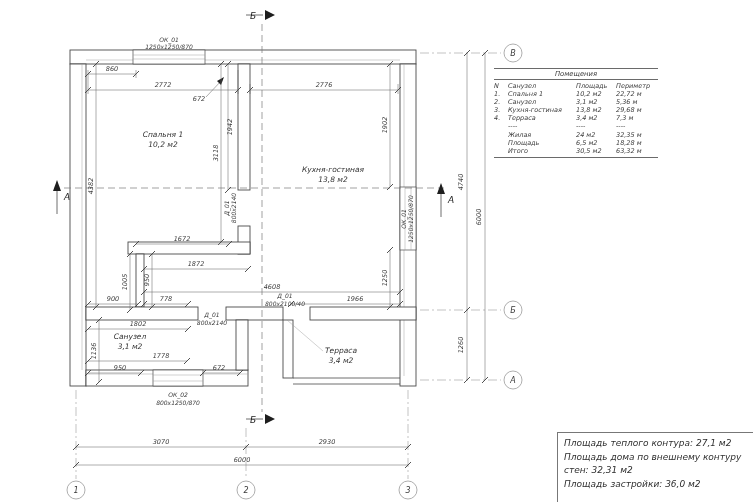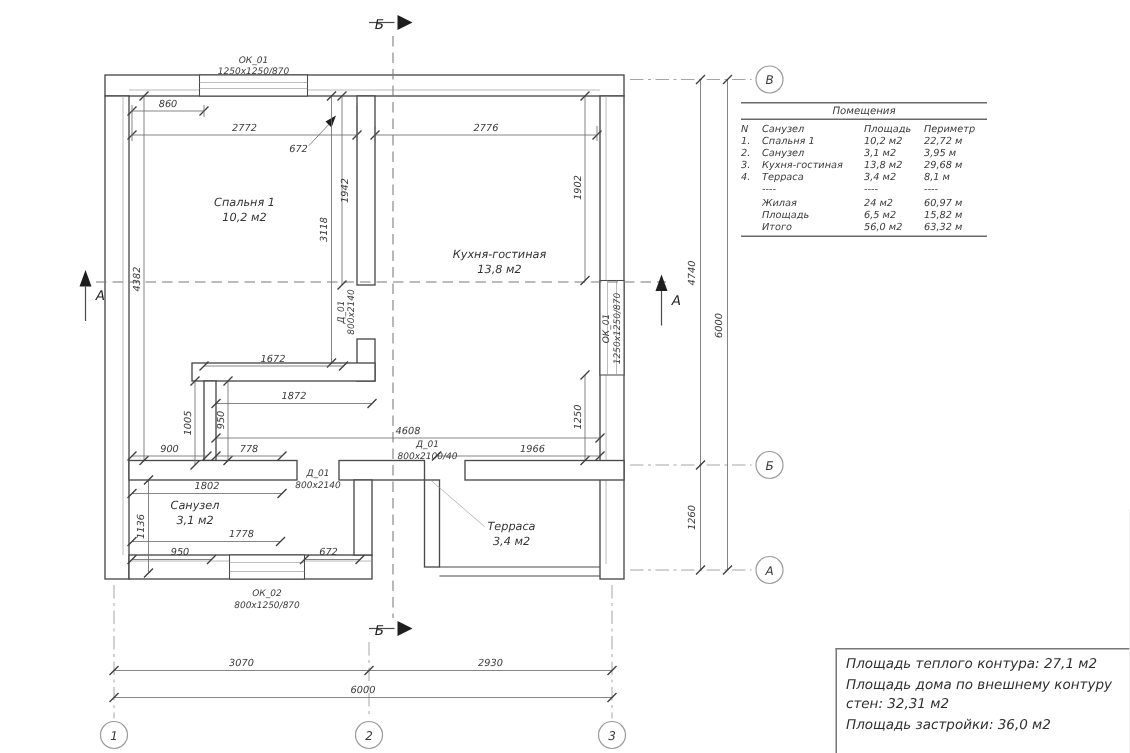--- a/index.html
+++ b/index.html
@@ -253,50 +253,50 @@
     <span>Периметр</span>
 
     <span>1.</span>
     <span>Спальня 1</span>
     <span>10,2 м2</span>
     <span>22,72 м</span>
 
     <span>2.</span>
     <span>Санузел</span>
     <span>3,1 м2</span>
-    <span>3,95 м</span>
+    <span>5,36 м</span>
 
     <span>3.</span>
     <span>Кухня-гостиная</span>
     <span>13,8 м2</span>
     <span>29,68 м</span>
 
     <span>4.</span>
     <span>Терраса</span>
     <span>3,4 м2</span>
-    <span>8,1 м</span>
+    <span>7,3 м</span>
 
     <span></span>
     <span>----</span>
     <span>----</span>
     <span>----</span>
 
     <span></span>
     <span>Жилая</span>
     <span>24 м2</span>
-    <span>60,97 м</span>
+    <span>32,35 м</span>
 
     <span></span>
     <span>Площадь</span>
     <span>6,5 м2</span>
-    <span>15,82 м</span>
+    <span>18,28 м</span>
 
     <span></span>
     <span>Итого</span>
-    <span>56,0 м2</span>
+    <span>30,5 м2</span>
     <span>63,32 м</span>
   </div>
 </div>
 
 <div id="summary">
   <div>Площадь теплого контура: 27,1 м2</div>
   <div>Площадь дома по внешнему контуру стен: 32,31 м2</div>
   <div>Площадь застройки: 36,0 м2</div>
 </div>
 

